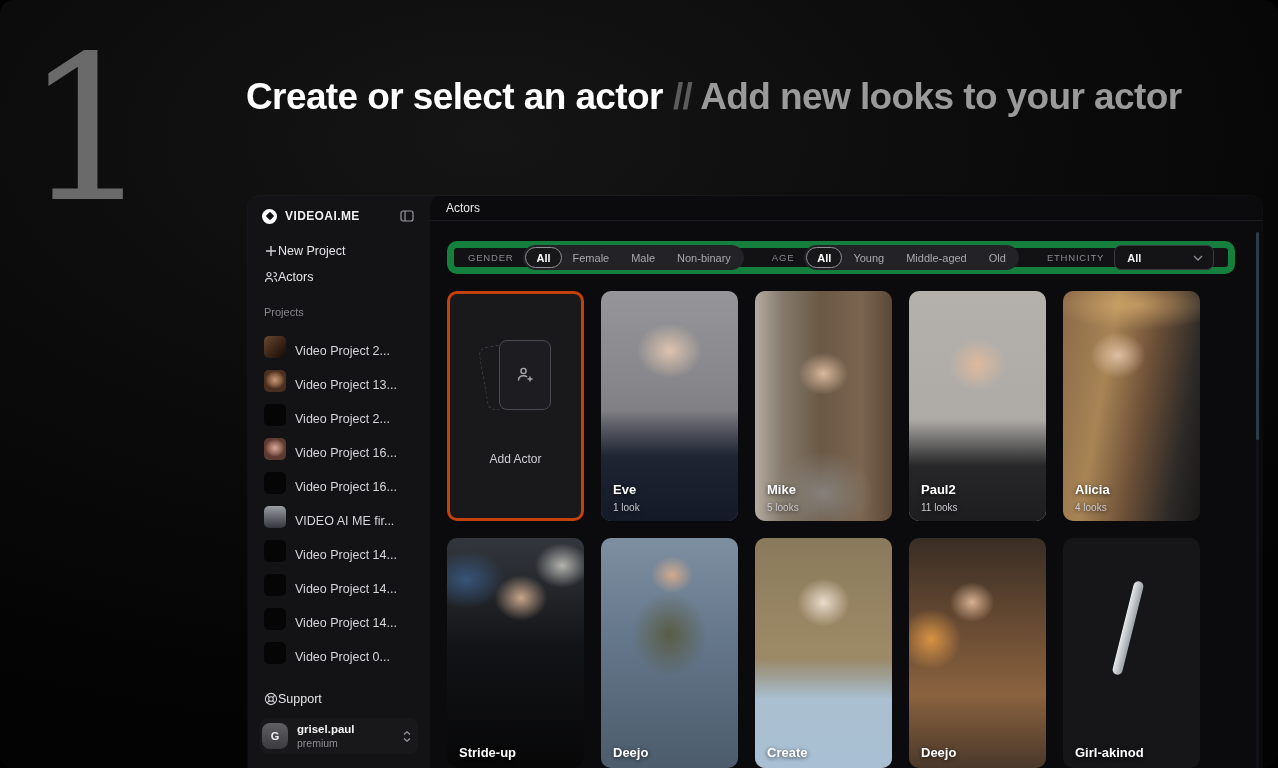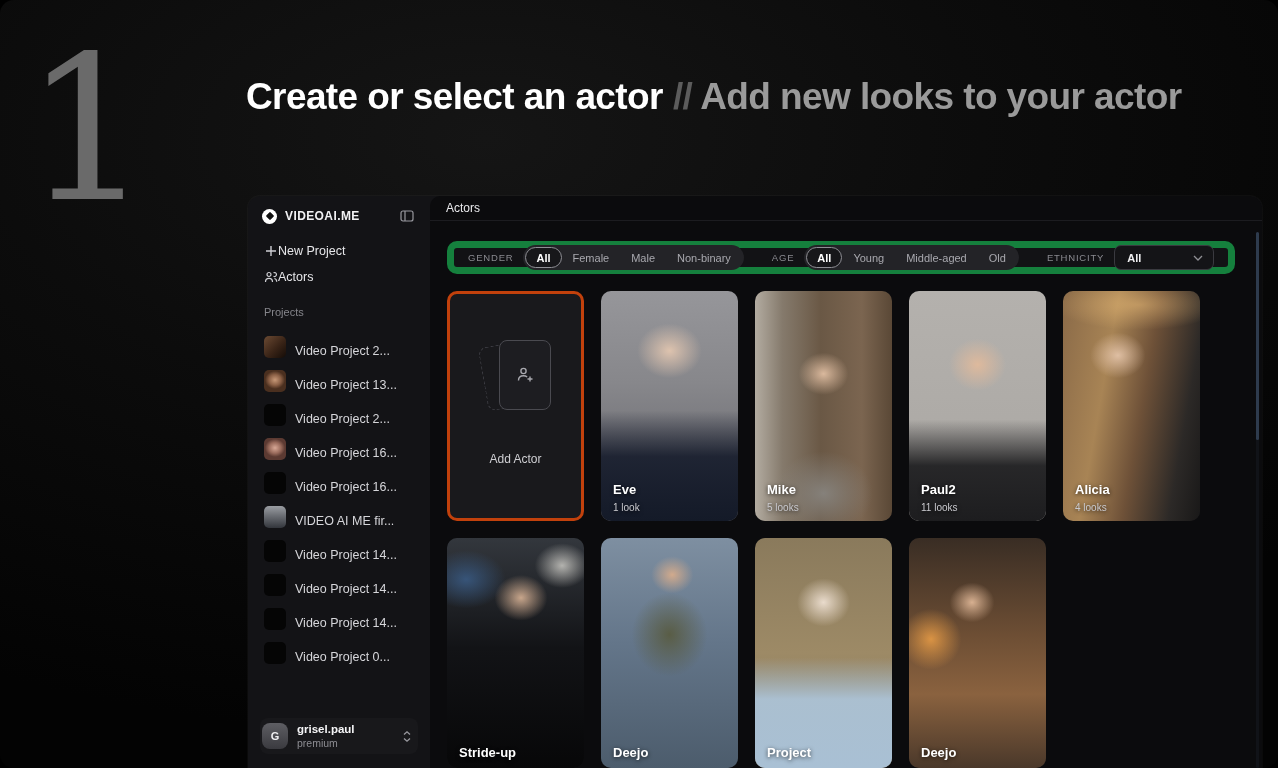--- a/index.html
+++ b/index.html
@@ -220,20 +220,31 @@
             <span class="thumb t-black"></span>
             <span class="plabel">Video Project 14...</span>
           </div>
         <div class="project-item">
             <span class="thumb t-black"></span>
             <span class="plabel">Video Project 0...</span>
           </div>
       </div>
 
       <div class="sidebar-bottom">
+        <div class="nav-item">
+          <svg width="14" height="14" viewBox="0 0 14 14" stroke="#cfcfd4" stroke-width="1.1" fill="none">
+              <circle cx="7" cy="7" r="5.6"></circle>
+              <circle cx="7" cy="7" r="2.3"></circle>
+              <line x1="3.2" y1="3.2" x2="5.3" y2="5.3"></line>
+              <line x1="10.8" y1="3.2" x2="8.7" y2="5.3"></line>
+              <line x1="3.2" y1="10.8" x2="5.3" y2="8.7"></line>
+              <line x1="10.8" y1="10.8" x2="8.7" y2="8.7"></line>
+            </svg>
+          <span>Support</span>
+        </div>
         <div class="user-row">
           <span class="avatar">G</span>
           <span class="user-meta">
             <div class="user-name">grisel.paul</div>
             <div class="user-plan">premium</div>
           </span>
           <svg width="10" height="13" viewBox="0 0 10 13" stroke="#9a9aa0" stroke-width="1.3" fill="none">
               <path d="M2 4.5 5 1.8 8 4.5"></path>
               <path d="M2 8.5 5 11.2 8 8.5"></path>
             </svg>
@@ -333,31 +344,37 @@
           <div class="card">
             <div class="photo ph-deejo1"></div>
             <div class="meta">
                 <div class="aname">Deejo</div>
               </div>
           </div>
 
           <div class="card">
             <div class="photo ph-jeanleg"></div>
             <div class="meta">
-                <div class="aname">Project</div>
+                <div class="aname">Create</div>
               </div>
           </div>
 
           <div class="card">
             <div class="photo ph-deejo2"></div>
             <div class="meta">
                 <div class="aname">Deejo</div>
               </div>
           </div>
 
+          <div class="card">
+            <div class="photo ph-girlakinod"></div>
+            <div class="meta">
+                <div class="aname">Girl-akinod</div>
+              </div>
+          </div>
 
         </div>
       </div>
 
       <div class="scrollbar">
         <div class="scroll-thumb"></div>
       </div>
     </section>
 
   </div>

